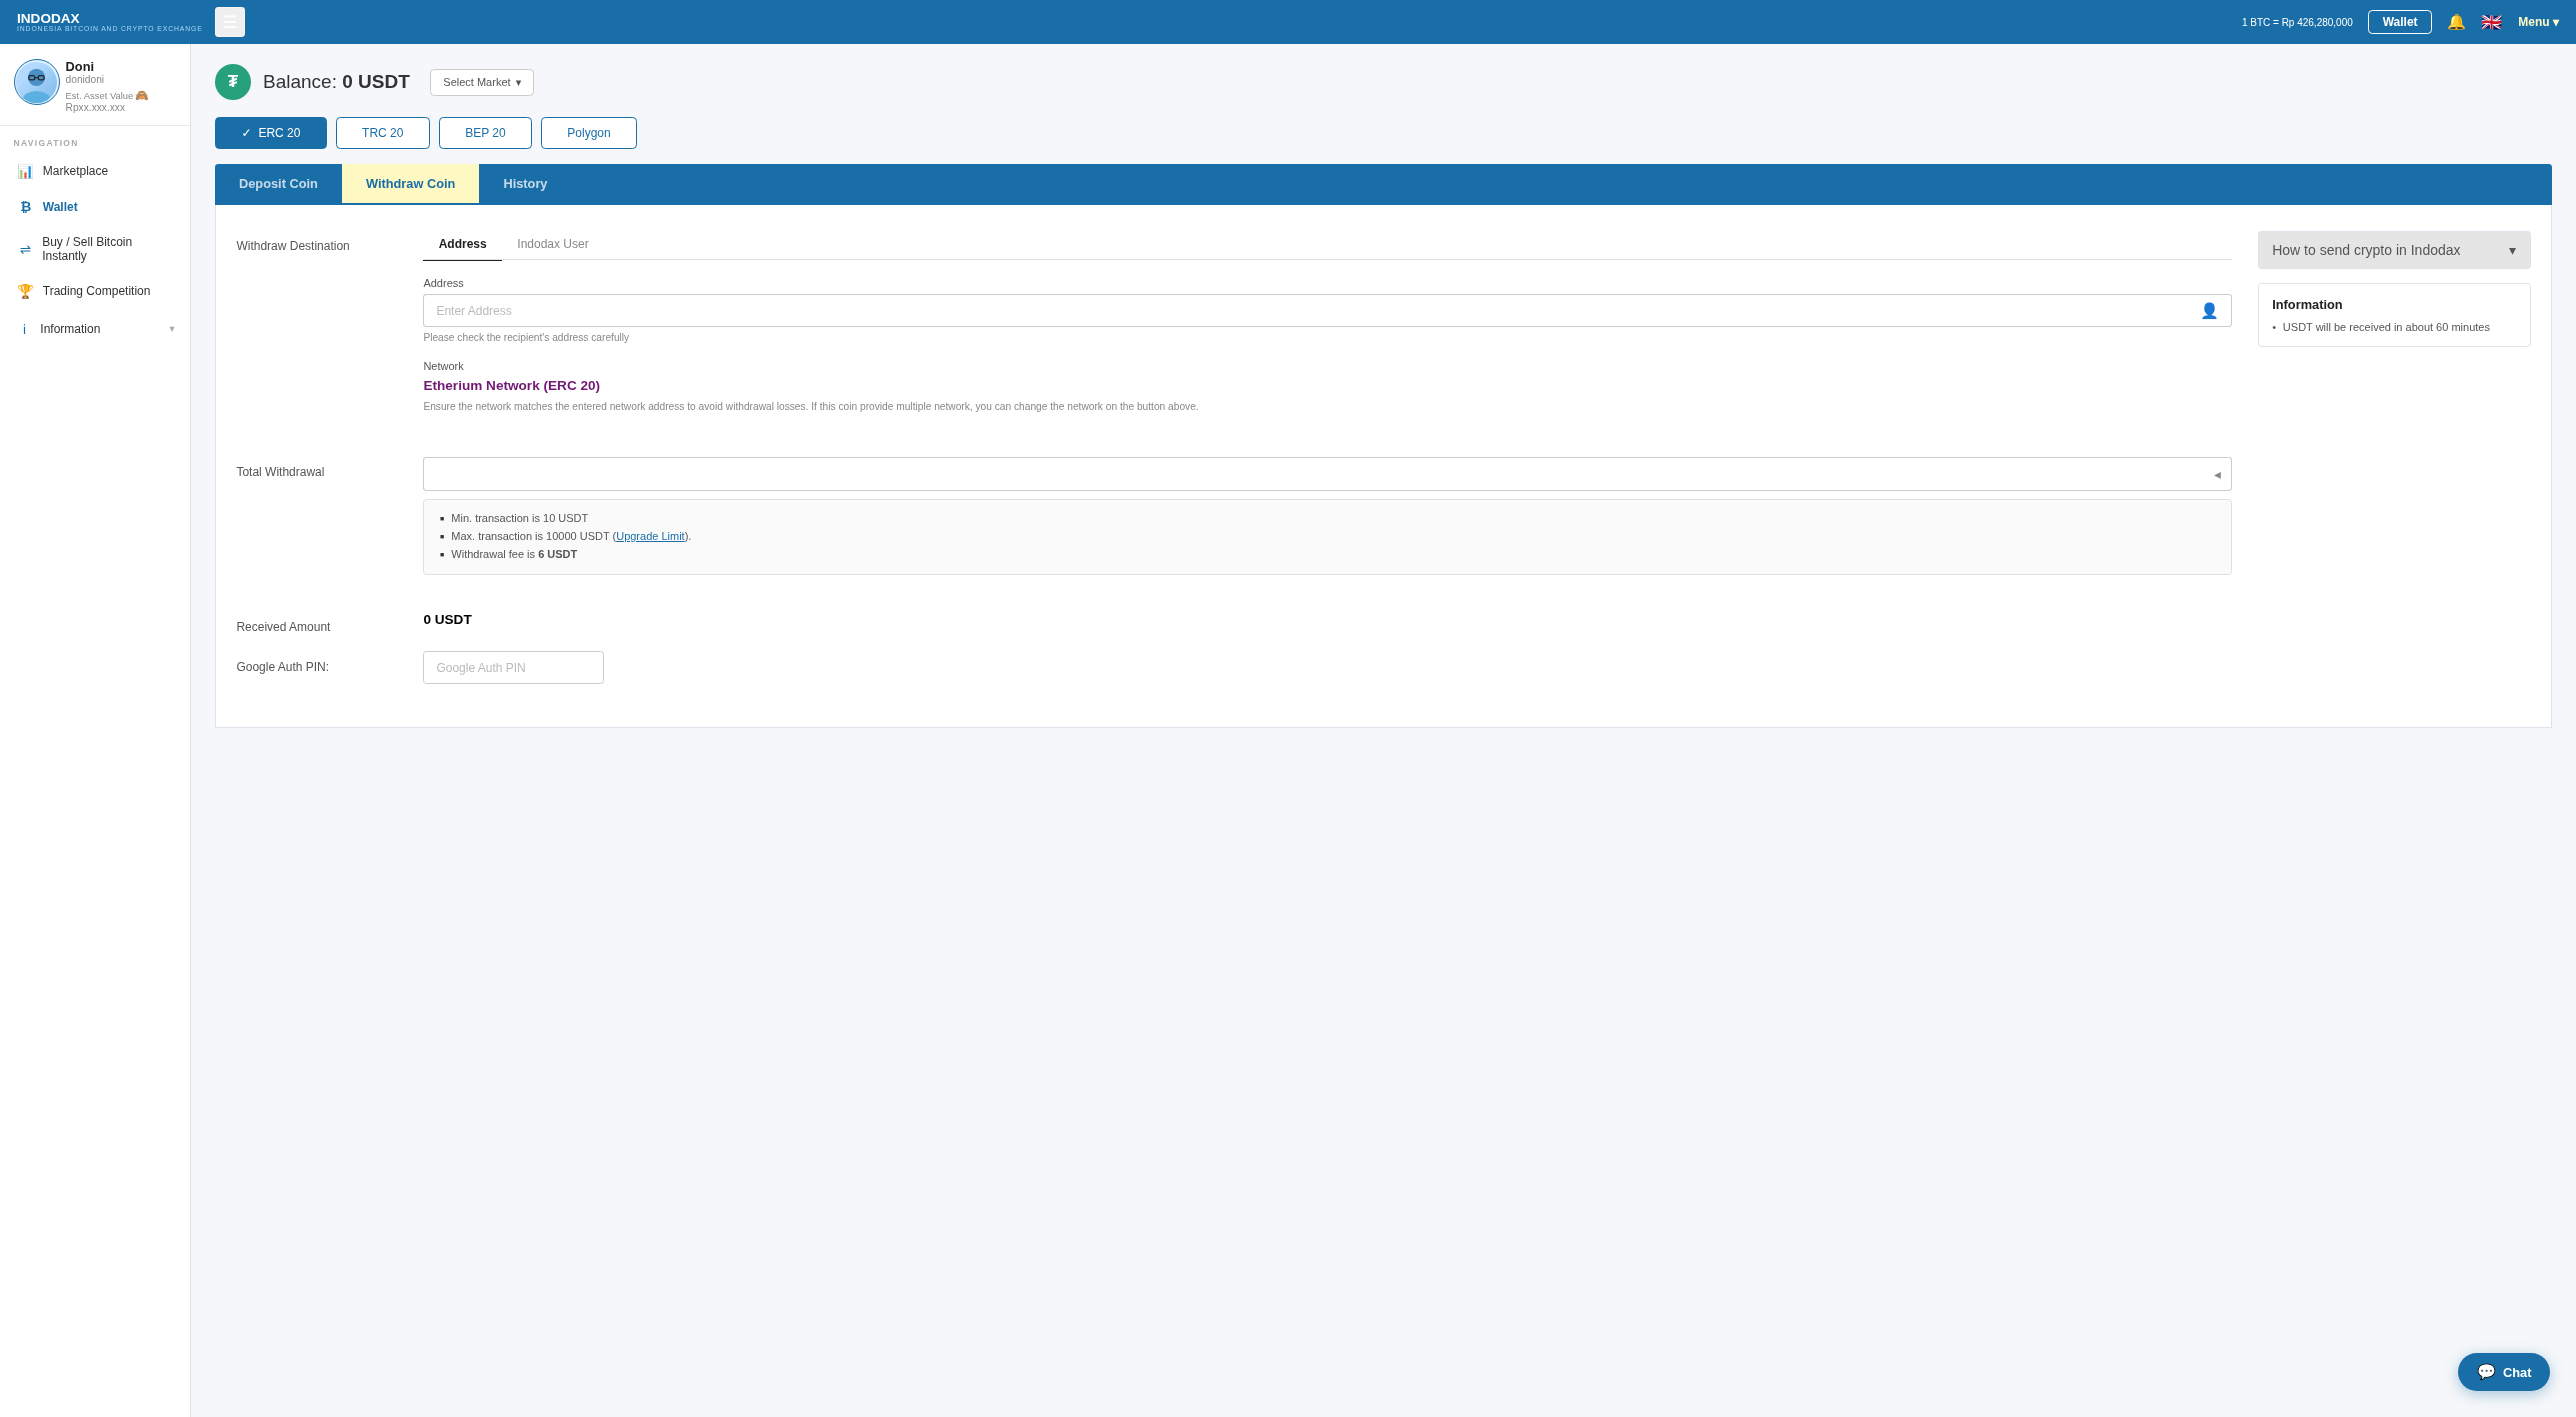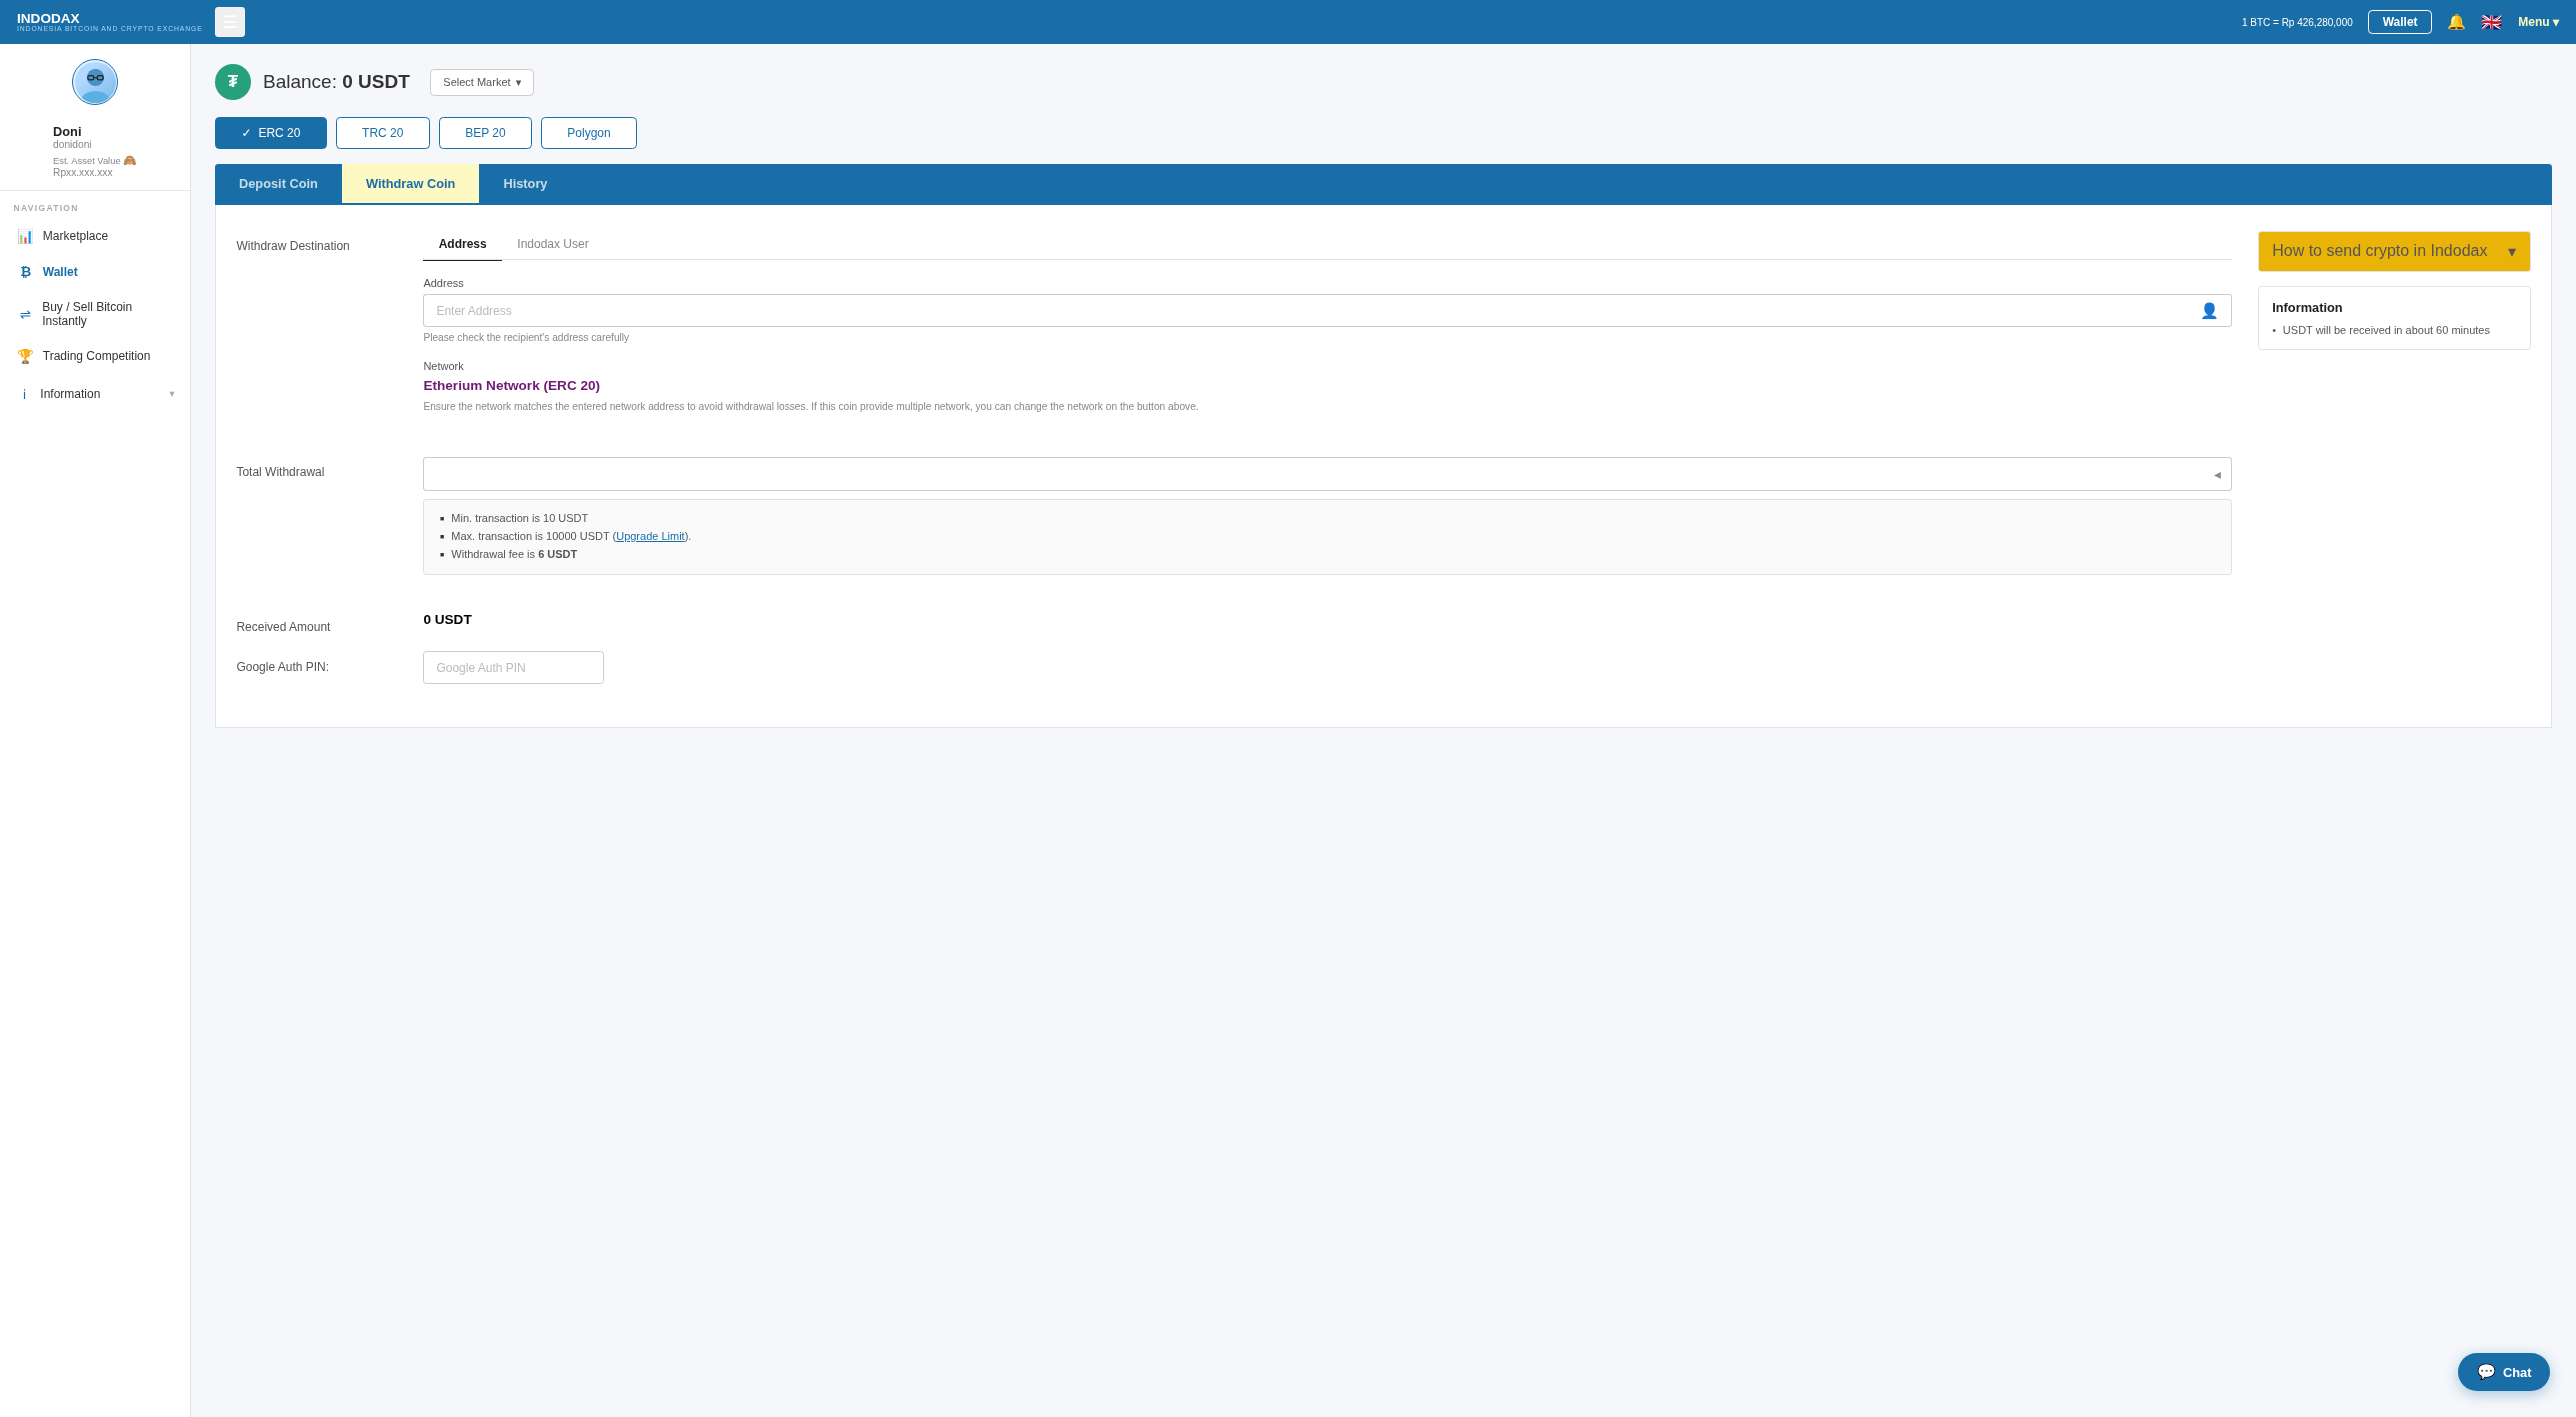--- a/index.html
+++ b/index.html
@@ -37,23 +37,21 @@
       width: 191px;
       background: white;
       border-right: 0.9px solid #e0e0e0;
       min-height: calc(100vh - 44px);
       flex-shrink: 0;
     }
     .user-section {
       padding: 15.3px 13.6px 12px;
       border-bottom: 0.9px solid #e8e8e8;
       display: flex;
-      align-items: center;
-      gap: 19px;
-      flex-direction: column;
+      gap: 6px;
     }
     .avatar {
       width: 46px; height: 46px;
       border-radius: 50%;
       background: #e0f0ff;
       border: 1.7px solid #1a6ea8;
       display: flex; align-items: center; justify-content: center;
       overflow: hidden;
       flex-shrink: 0;
     }
@@ -230,24 +228,24 @@
       font-size: 12px; color: #555;
       outline: none;
     }
     .auth-input::placeholder { color: #bbb; }
 
     
     .how-to-dropdown {
       border: 0.9px solid #dde3ea;
       border-radius: 3.4px;
       padding: 10.2px 13.6px;
-      font-size: 16px; color: #555;
+      font-size: 14px; color: #555;
       display: flex; align-items: center; justify-content: space-between;
       cursor: pointer;
-      background: #eab308;
+      background: #e5e5e5;
       margin-bottom: 13.6px;
     }
     .info-box {
       border: 0.9px solid #dde3ea;
       border-radius: 3.4px;
       padding: 13.6px;
       background: white;
     }
     .info-title { font-size: 12.8px; font-weight: 700; color: #222; margin-bottom: 8.5px; }
     .info-item { display: flex; align-items: flex-start; gap: 6.8px; font-size: 11px; color: #555; }

